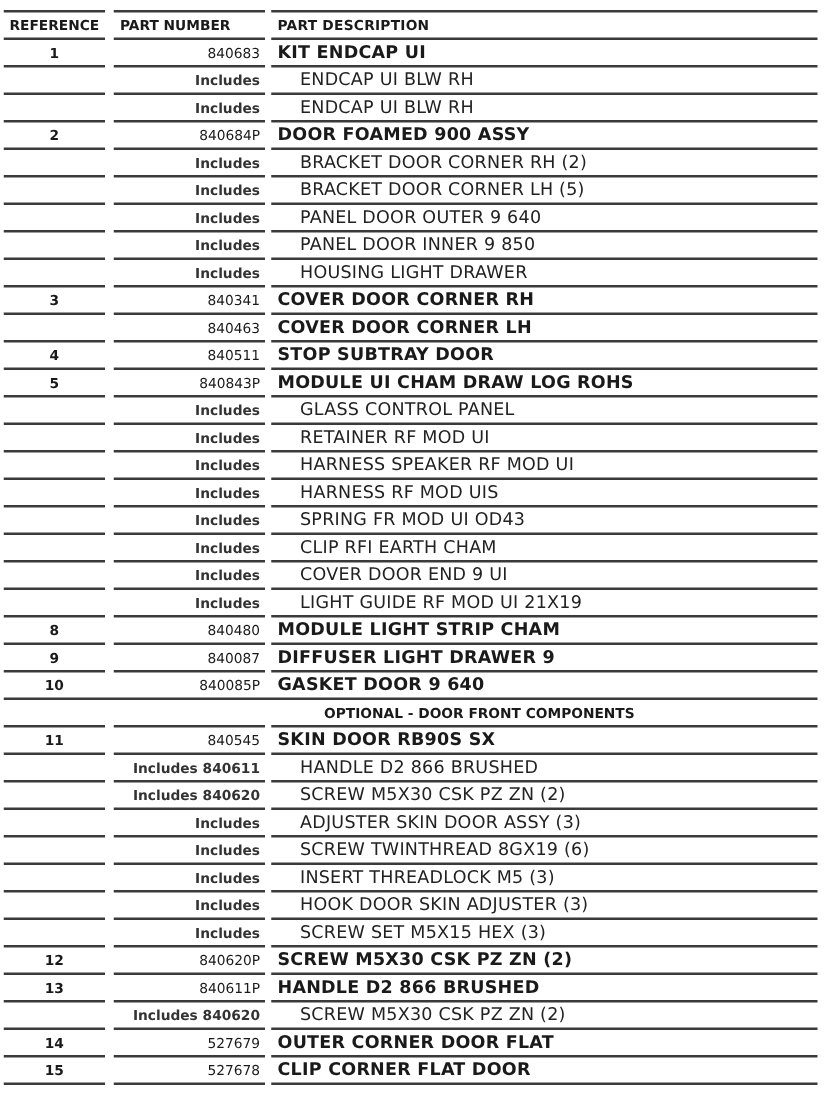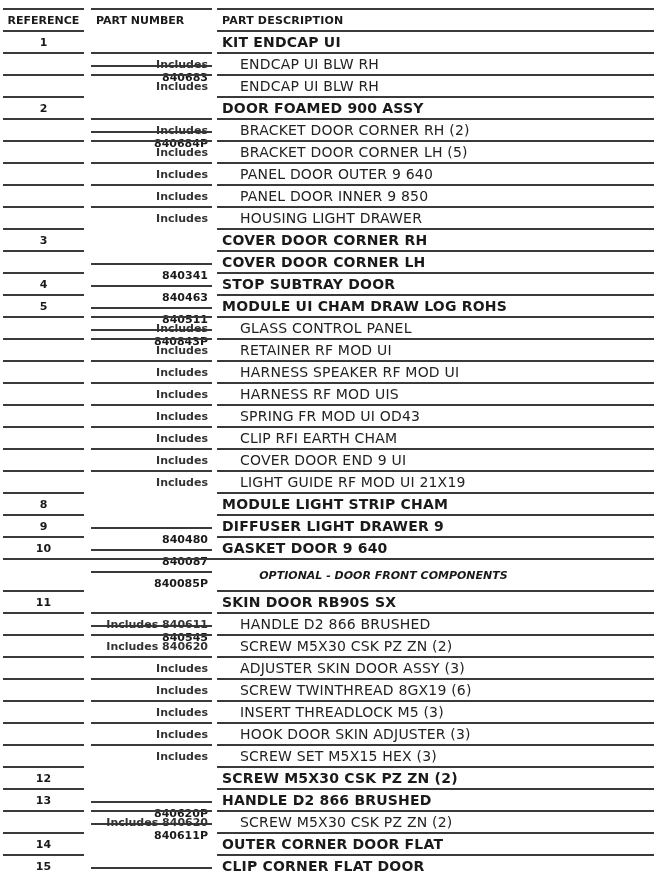--- a/index.html
+++ b/index.html
@@ -8,25 +8,25 @@
   #table { position: absolute; left: 0; top: 8px; width: 666px; }
   .row { position: relative; height: 22px; }
   .cell { position: absolute; top: 0; height: 100%; box-sizing: border-box;
           border-top: 2px solid #3a3a3a; display: flex; align-items: center;
           white-space: nowrap; overflow: visible; }
   .c-ref { left: 3px; width: 81px; justify-content: center; font-weight: bold; font-size: 11px; }
   .c-part { left: 91px; width: 121px; justify-content: flex-end; padding-right: 4px; font-size: 11px; }
   .c-desc { left: 217px; width: 437px; padding-left: 5px; font-size: 14px; letter-spacing: 0.2px; }
   .hdr .c-ref, .hdr .c-part, .hdr .c-desc { font-weight: bold; font-size: 11px; }
   .hdr .c-part { justify-content: flex-start; padding-left: 5px; padding-right: 0; }
-  .main .c-part { font-weight: bold; margin-top: 35px; }
+  .main .c-part { font-weight: normal; }
   .main .c-desc { font-weight: bold; }
   .sub .c-part { font-weight: bold; color: #333; }
   .sub .c-desc { font-weight: normal; padding-left: 23px; color: #222; }
-  .section-row { position: relative; height: 32px; font-style: italic; }
+  .section-row { position: relative; height: 22px; }
   .section-row .cell-full { position: absolute; left: 3px; width: 651px; top: 0; height: 100%;
           box-sizing: border-box; border-top: 2px solid #3a3a3a; display: flex;
           align-items: center; justify-content: center; padding-left: 110px;
           font-weight: bold; font-size: 11px; }
 </style>
 </head>
 <body>
 
 <div id="table">
   <div class="row hdr">

